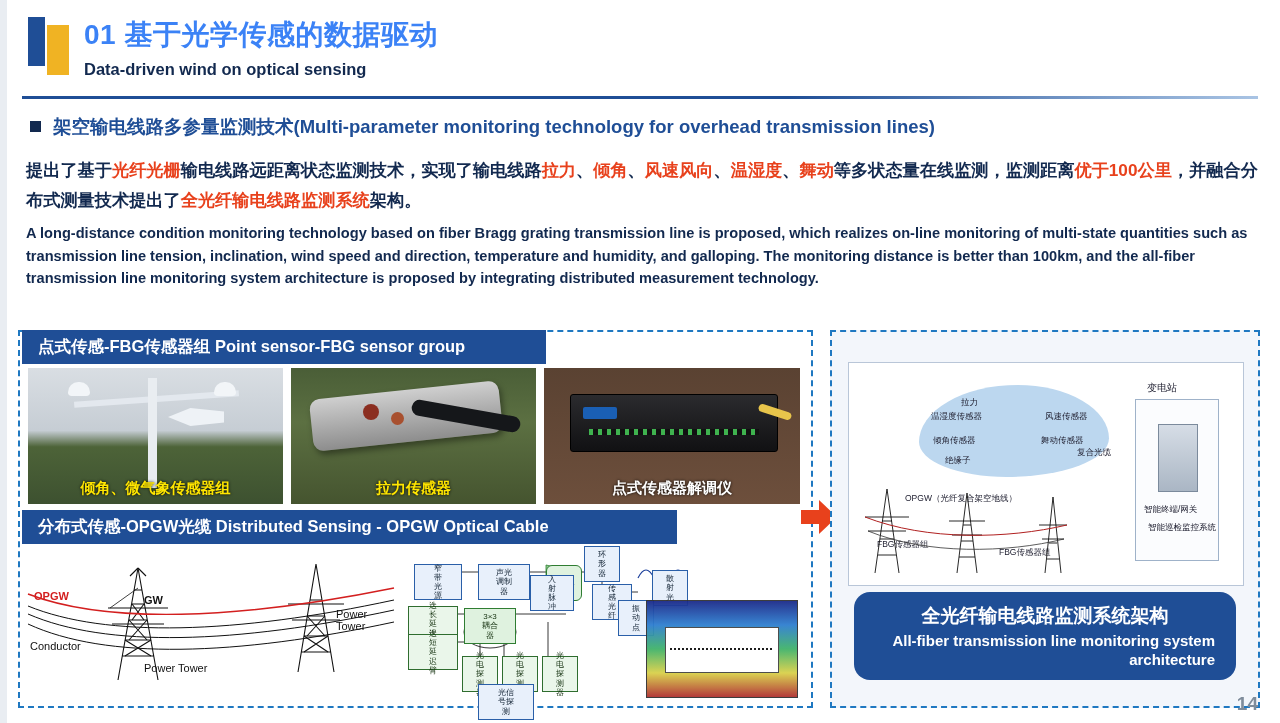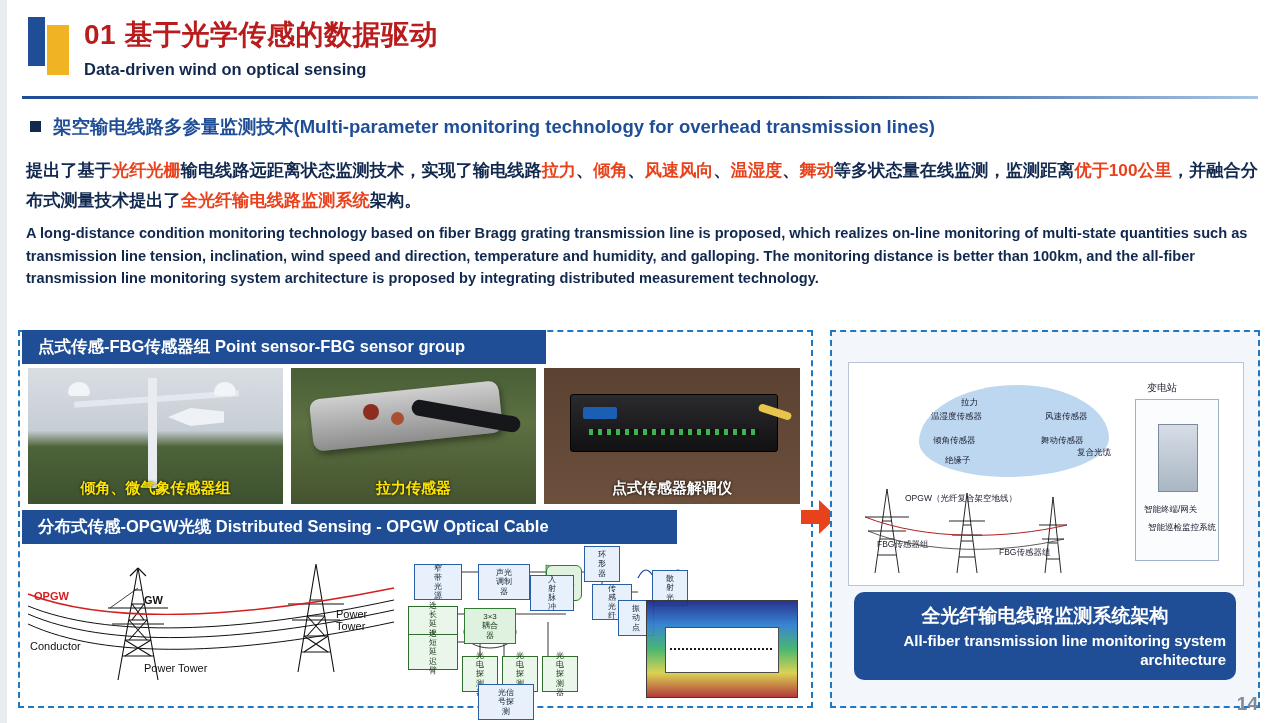--- a/index.html
+++ b/index.html
@@ -41,21 +41,21 @@
     position: absolute;
     left: 19px; top: 8px;
     width: 22px; height: 50px;
     background: #f0b323;
   }
   .header-title-cn {
     position: absolute;
     left: 84px; top: 16px;
     font-size: 28px;
     font-weight: bold;
-    color: #b91c1c;
+    color: #3b82f6;
     letter-spacing: 0.5px;
     white-space: nowrap;
   }
   .header-title-en {
     position: absolute;
     left: 84px; top: 60px;
     font-size: 16.5px;
     font-weight: bold;
     color: #12294f;
     white-space: nowrap;
@@ -378,28 +378,28 @@
   .rp-towers {
     position: absolute;
     left: 8px; bottom: 6px;
     width: 270px; height: 96px;
   }
   .footer-box {
     position: absolute;
     left: 854px; top: 592px;
     width: 382px; height: 88px;
     background: #1f4e96;
-    border-radius: 10px;
+    border-radius: 16px;
     color: #fff;
     display: flex;
     flex-direction: column;
     align-items: center;
     justify-content: center;
     gap: 2px;
-    padding: 4px 10px;
+    padding: 4px 21px;
     box-sizing: border-box;
   }
   .footer-cn {
     font-size: 19px;
     font-weight: bold;
   }
   .footer-en {
     font-size: 15px;
     font-weight: bold;
     text-align: right;

